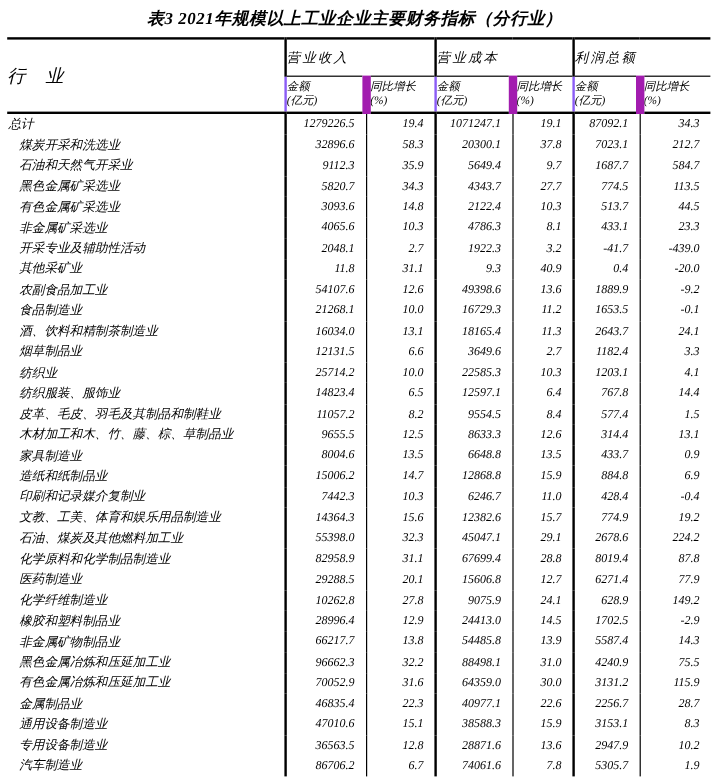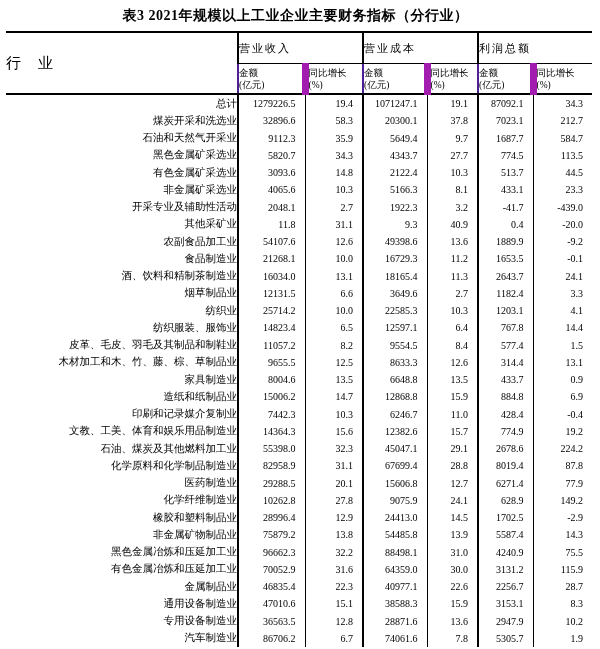--- a/index.html
+++ b/index.html
@@ -9,20 +9,21 @@
     height: 649px;
     overflow: hidden;
     background: #ffffff;
     color: #000000;
     font-family: "Liberation Serif", "DejaVu Serif", serif;
   }
   .page {
     width: 591px;
     height: 649px;
     position: relative;
+    font-style: italic;
   }
   .title {
     text-align: center;
     font-weight: bold;
     font-size: 14px;
     padding-top: 7px;
     height: 31px;
     box-sizing: border-box;
     letter-spacing: 0.5px;
   }
@@ -55,29 +56,29 @@
     border-bottom: 1px solid #000;
     letter-spacing: 2px;
   }
   th.sub {
     font-size: 9.5px;
     height: 29px;
     line-height: 12px;
     border-bottom: 2px solid #000;
     vertical-align: middle;
   }
-  th.sub-a { border-left: 2px solid #4c1d95; margin-left: 28px; }
+  th.sub-a { border-left: 2px solid #8b5cf6; margin-left: 28px; }
   th.sub-g { border-left: 7px solid #a21caf; }
   tbody td {
     font-size: 10px;
     height: 17.25px;
     vertical-align: middle;
   }
   tbody td.ind {
-    text-align: right;
+    text-align: left;
     padding-left: 1px;
     font-size: 10.5px;
   }
   tbody td.ind.indent { padding-left: 10px; }
   tbody td.num {
     text-align: right;
     padding-right: 9px;
   }
   tbody td:nth-child(2),
   tbody td:nth-child(4),
@@ -180,21 +181,21 @@
     <td class="num">14.8</td>
     <td class="num">2122.4</td>
     <td class="num">10.3</td>
     <td class="num">513.7</td>
     <td class="num">44.5</td>
   </tr>
         <tr>
     <td class="ind indent">非金属矿采选业</td>
     <td class="num">4065.6</td>
     <td class="num">10.3</td>
-    <td class="num">5166.3</td>
+    <td class="num">4786.3</td>
     <td class="num">8.1</td>
     <td class="num">433.1</td>
     <td class="num">23.3</td>
   </tr>
         <tr>
     <td class="ind indent">开采专业及辅助性活动</td>
     <td class="num">2048.1</td>
     <td class="num">2.7</td>
     <td class="num">1922.3</td>
     <td class="num">3.2</td>
@@ -358,21 +359,21 @@
     <td class="ind indent">橡胶和塑料制品业</td>
     <td class="num">28996.4</td>
     <td class="num">12.9</td>
     <td class="num">24413.0</td>
     <td class="num">14.5</td>
     <td class="num">1702.5</td>
     <td class="num">-2.9</td>
   </tr>
         <tr>
     <td class="ind indent">非金属矿物制品业</td>
-    <td class="num">75879.2</td>
+    <td class="num">66217.7</td>
     <td class="num">13.8</td>
     <td class="num">54485.8</td>
     <td class="num">13.9</td>
     <td class="num">5587.4</td>
     <td class="num">14.3</td>
   </tr>
         <tr>
     <td class="ind indent">黑色金属冶炼和压延加工业</td>
     <td class="num">96662.3</td>
     <td class="num">32.2</td>

